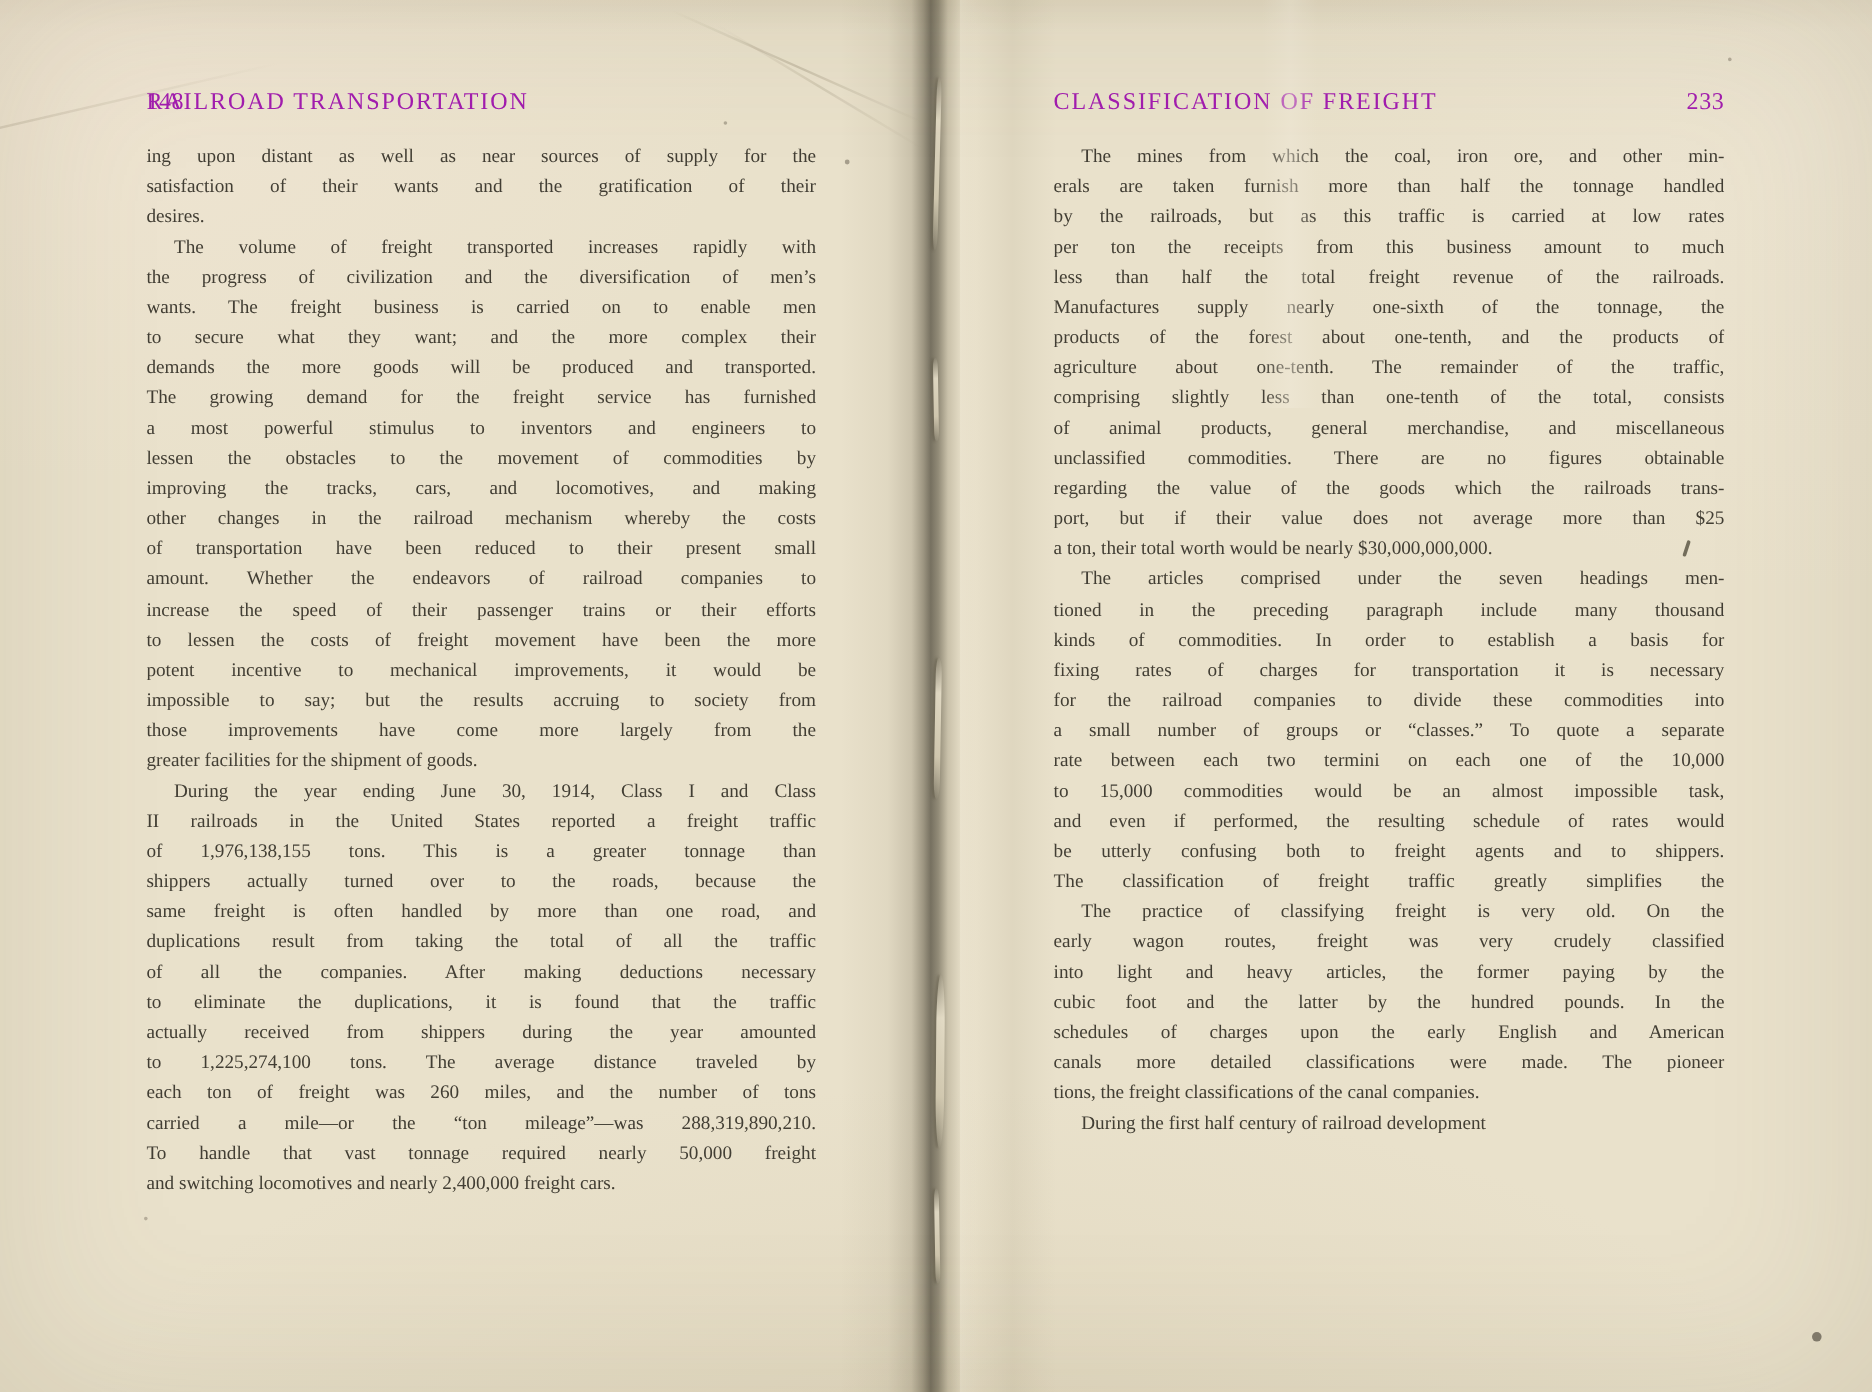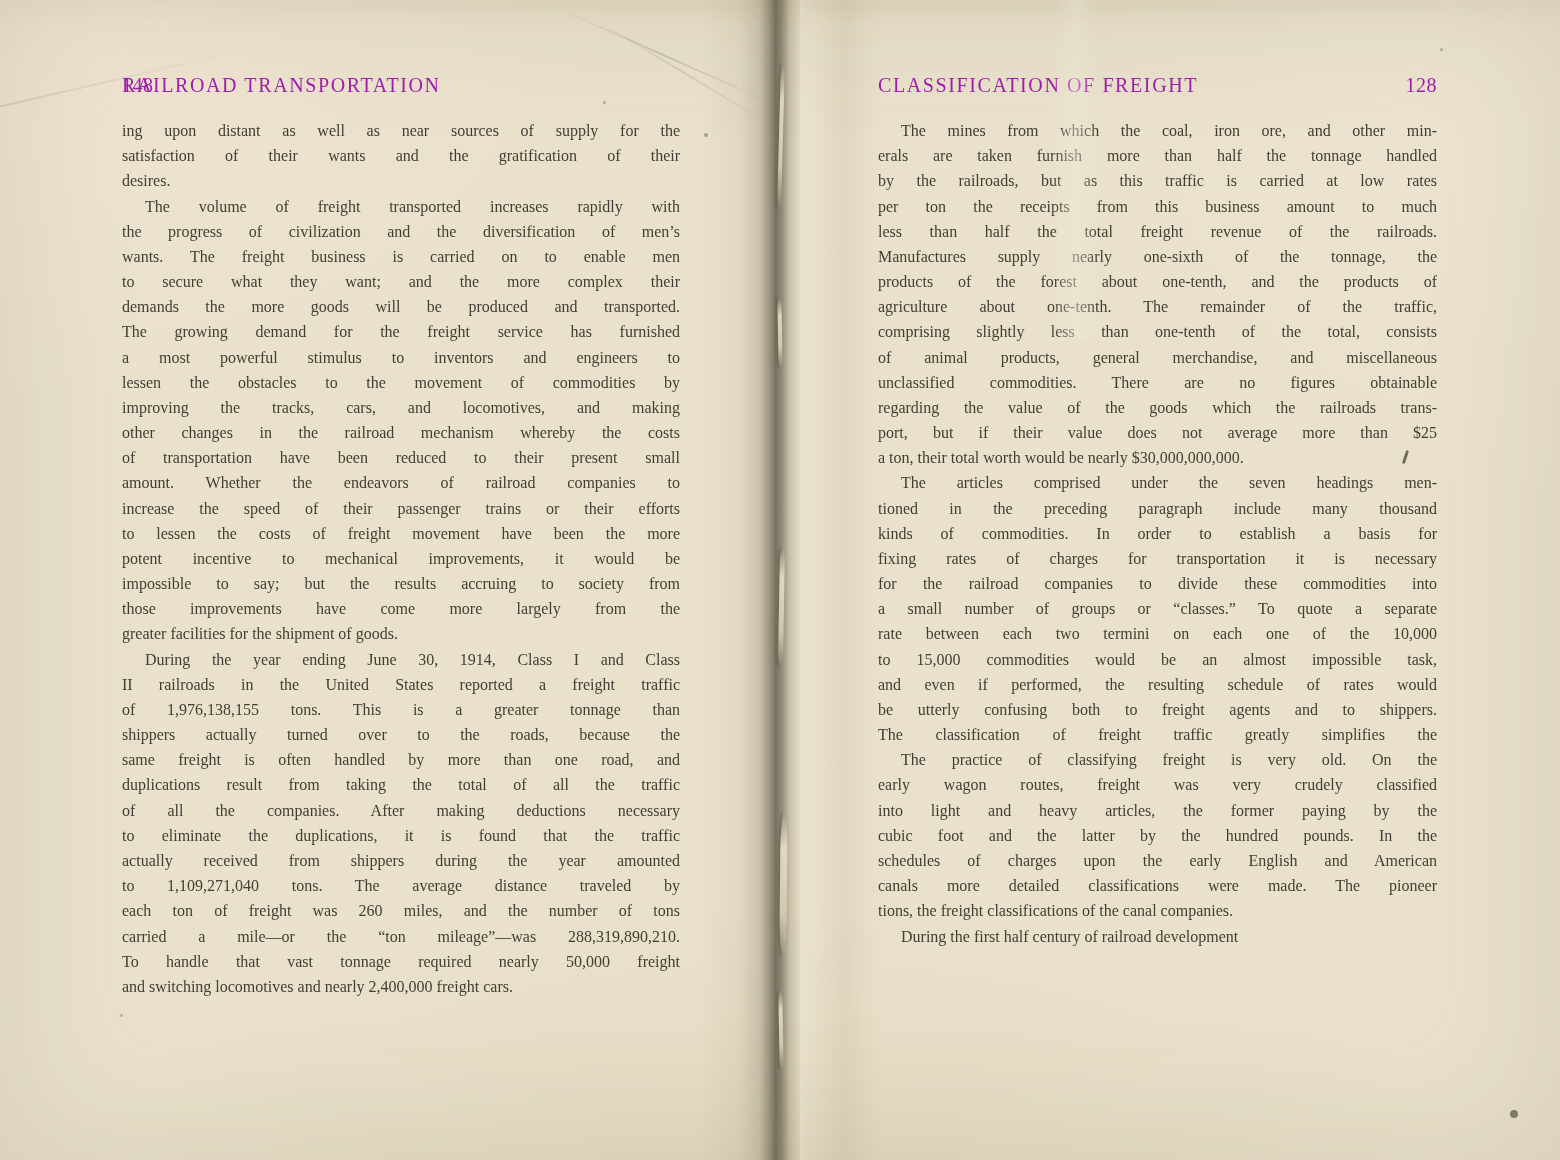--- a/index.html
+++ b/index.html
@@ -168,33 +168,33 @@
         <div class="para indent">
           <div class="line">During the year ending June 30, 1914, Class I and Class</div>
           <div class="line">II railroads in the United States reported a freight traffic</div>
           <div class="line">of 1,976,138,155 tons.  This is a greater tonnage than</div>
           <div class="line">shippers actually turned over to the roads, because the</div>
           <div class="line">same freight is often handled by more than one road, and</div>
           <div class="line">duplications result from taking the total of all the traffic</div>
           <div class="line">of all the companies.  After making deductions necessary</div>
           <div class="line">to eliminate the duplications, it is found that the traffic</div>
           <div class="line">actually received from shippers during the year amounted</div>
-          <div class="line">to 1,109,271,040 tons.  The average distance traveled by</div>
+          <div class="line">to 1,225,274,100 tons.  The average distance traveled by</div>
           <div class="line">each ton of freight was 260 miles, and the number of tons</div>
           <div class="line">carried a mile—or the “ton mileage”—was 288,319,890,210.</div>
           <div class="line">To handle that vast tonnage required nearly 50,000 freight</div>
           <div class="line last">and switching locomotives and nearly 2,400,000 freight cars.</div>
         </div>
       </div>
   </section>
 
   <section class="page page-right">
     <header class="running-header">
       <span class="head-title">CLASSIFICATION OF FREIGHT</span>
-      <span class="pagenum pos-right">128</span>
+      <span class="pagenum pos-right">233</span>
     </header>
     <div class="page-text" id="right-text">
         <div class="para indent">
           <div class="line">The mines from which the coal, iron ore, and other min-</div>
           <div class="line">erals are taken furnish more than half the tonnage handled</div>
           <div class="line">by the railroads, but as this traffic is carried at low rates</div>
           <div class="line">per ton the receipts from this business amount to much</div>
           <div class="line">less than half the total freight revenue of the railroads.</div>
           <div class="line">Manufactures supply nearly one-sixth of the tonnage, the</div>
           <div class="line">products of the forest about one-tenth, and the products of</div>

